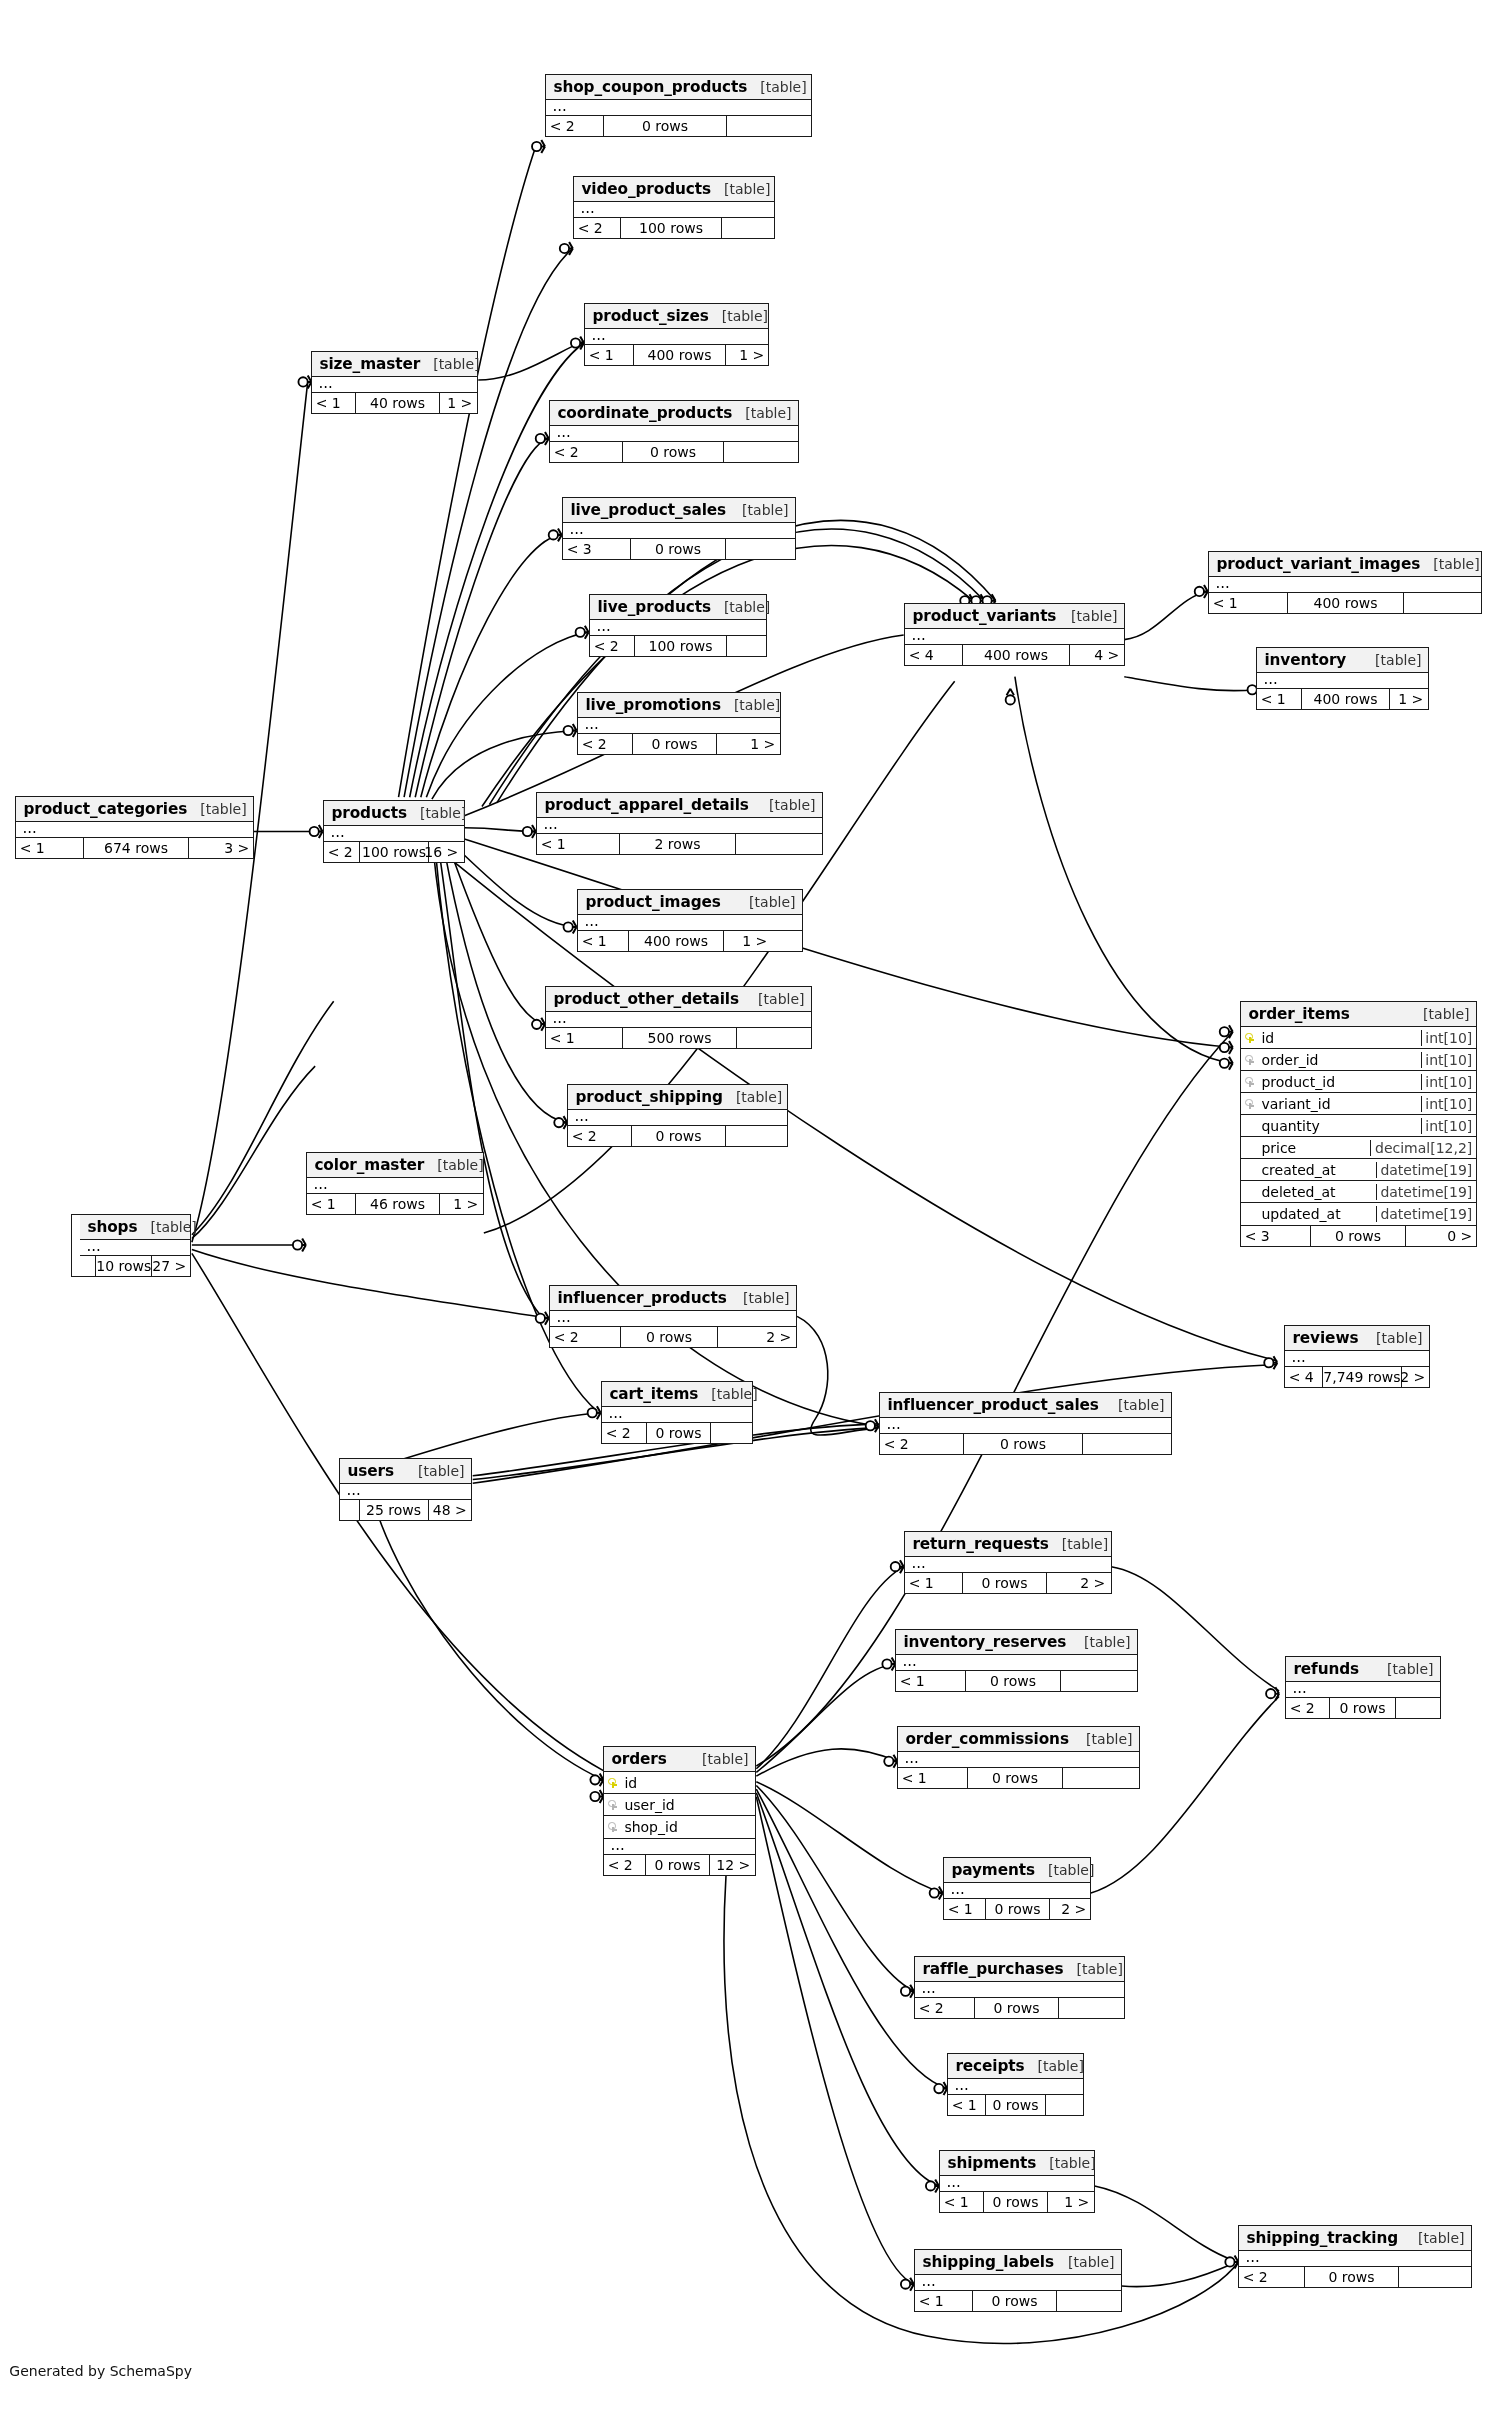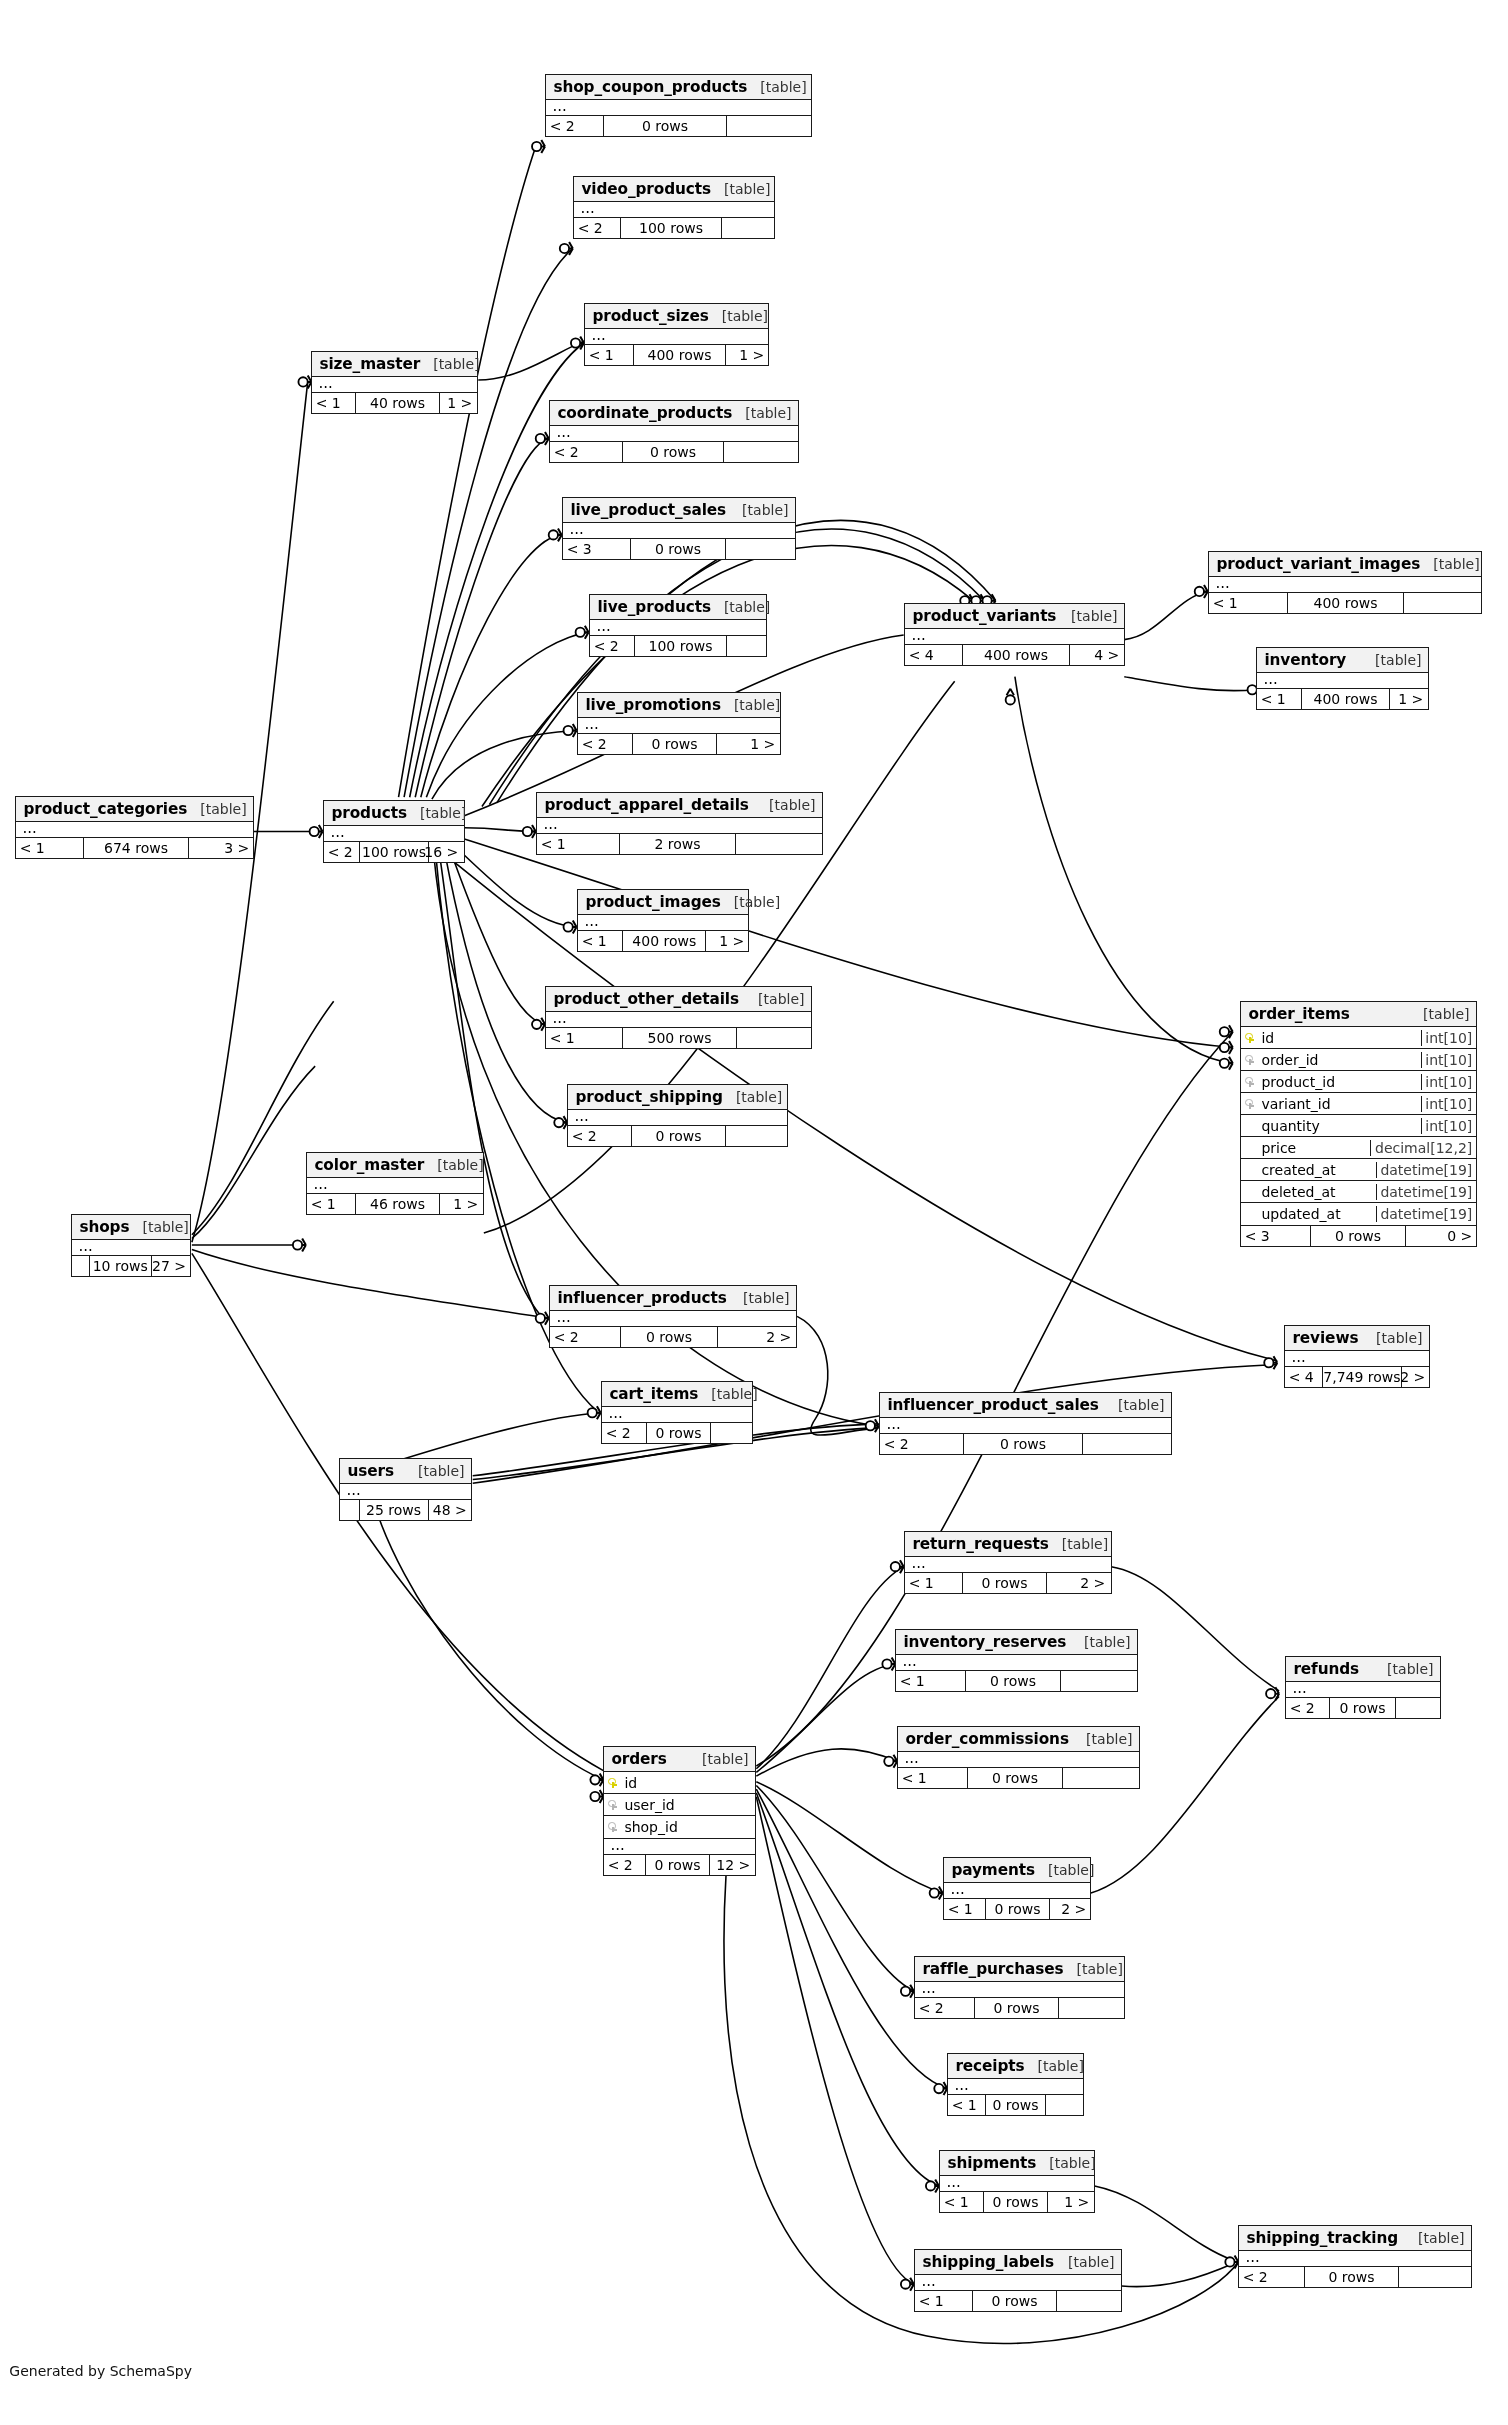--- a/index.html
+++ b/index.html
@@ -307,21 +307,21 @@
           <span class="nm">product_apparel_details</span>
           <span class="tg">[table]</span>
         </div>
         <div class="dots">...</div>
         <div class="ftr">
           <div class="l" style="width: 82px;">&lt; 1</div>
           <div class="c" style="width: 117px;">2 rows</div>
           <div class="r" style="width: 86px;"></div>
         </div>
       </div>
-      <div class="tbl" style="left: 577px; top: 889px; width: 172px;">
+      <div class="tbl" style="left: 577px; top: 889px; width: 226px;">
         <div class="hdr">
           <span class="nm">product_images</span>
           <span class="tg">[table]</span>
         </div>
         <div class="dots">...</div>
         <div class="ftr">
           <div class="l" style="width: 50px;">&lt; 1</div>
           <div class="c" style="width: 96px;">400 rows</div>
           <div class="r" style="width: 47px;">1 &gt;</div>
         </div>
@@ -379,21 +379,21 @@
           <span class="nm">inventory</span>
           <span class="tg">[table]</span>
         </div>
         <div class="dots">...</div>
         <div class="ftr">
           <div class="l" style="width: 44px;">&lt; 1</div>
           <div class="c" style="width: 89px;">400 rows</div>
           <div class="r" style="width: 37px;">1 &gt;</div>
         </div>
       </div>
-      <div class="tbl" style="left: 71px; top: 1214px; width: 120px;">
+      <div class="tbl" style="left: 71px; top: 1214px; width: 120px; padding-left: 8px;">
         <div class="hdr">
           <span class="nm">shops</span>
           <span class="tg">[table]</span>
         </div>
         <div class="dots">...</div>
         <div class="ftr">
           <div class="l" style="width: 16.7px;"></div>
           <div class="c" style="width: 63px;">10 rows</div>
           <div class="r" style="width: 38px;">27 &gt;</div>
         </div>

